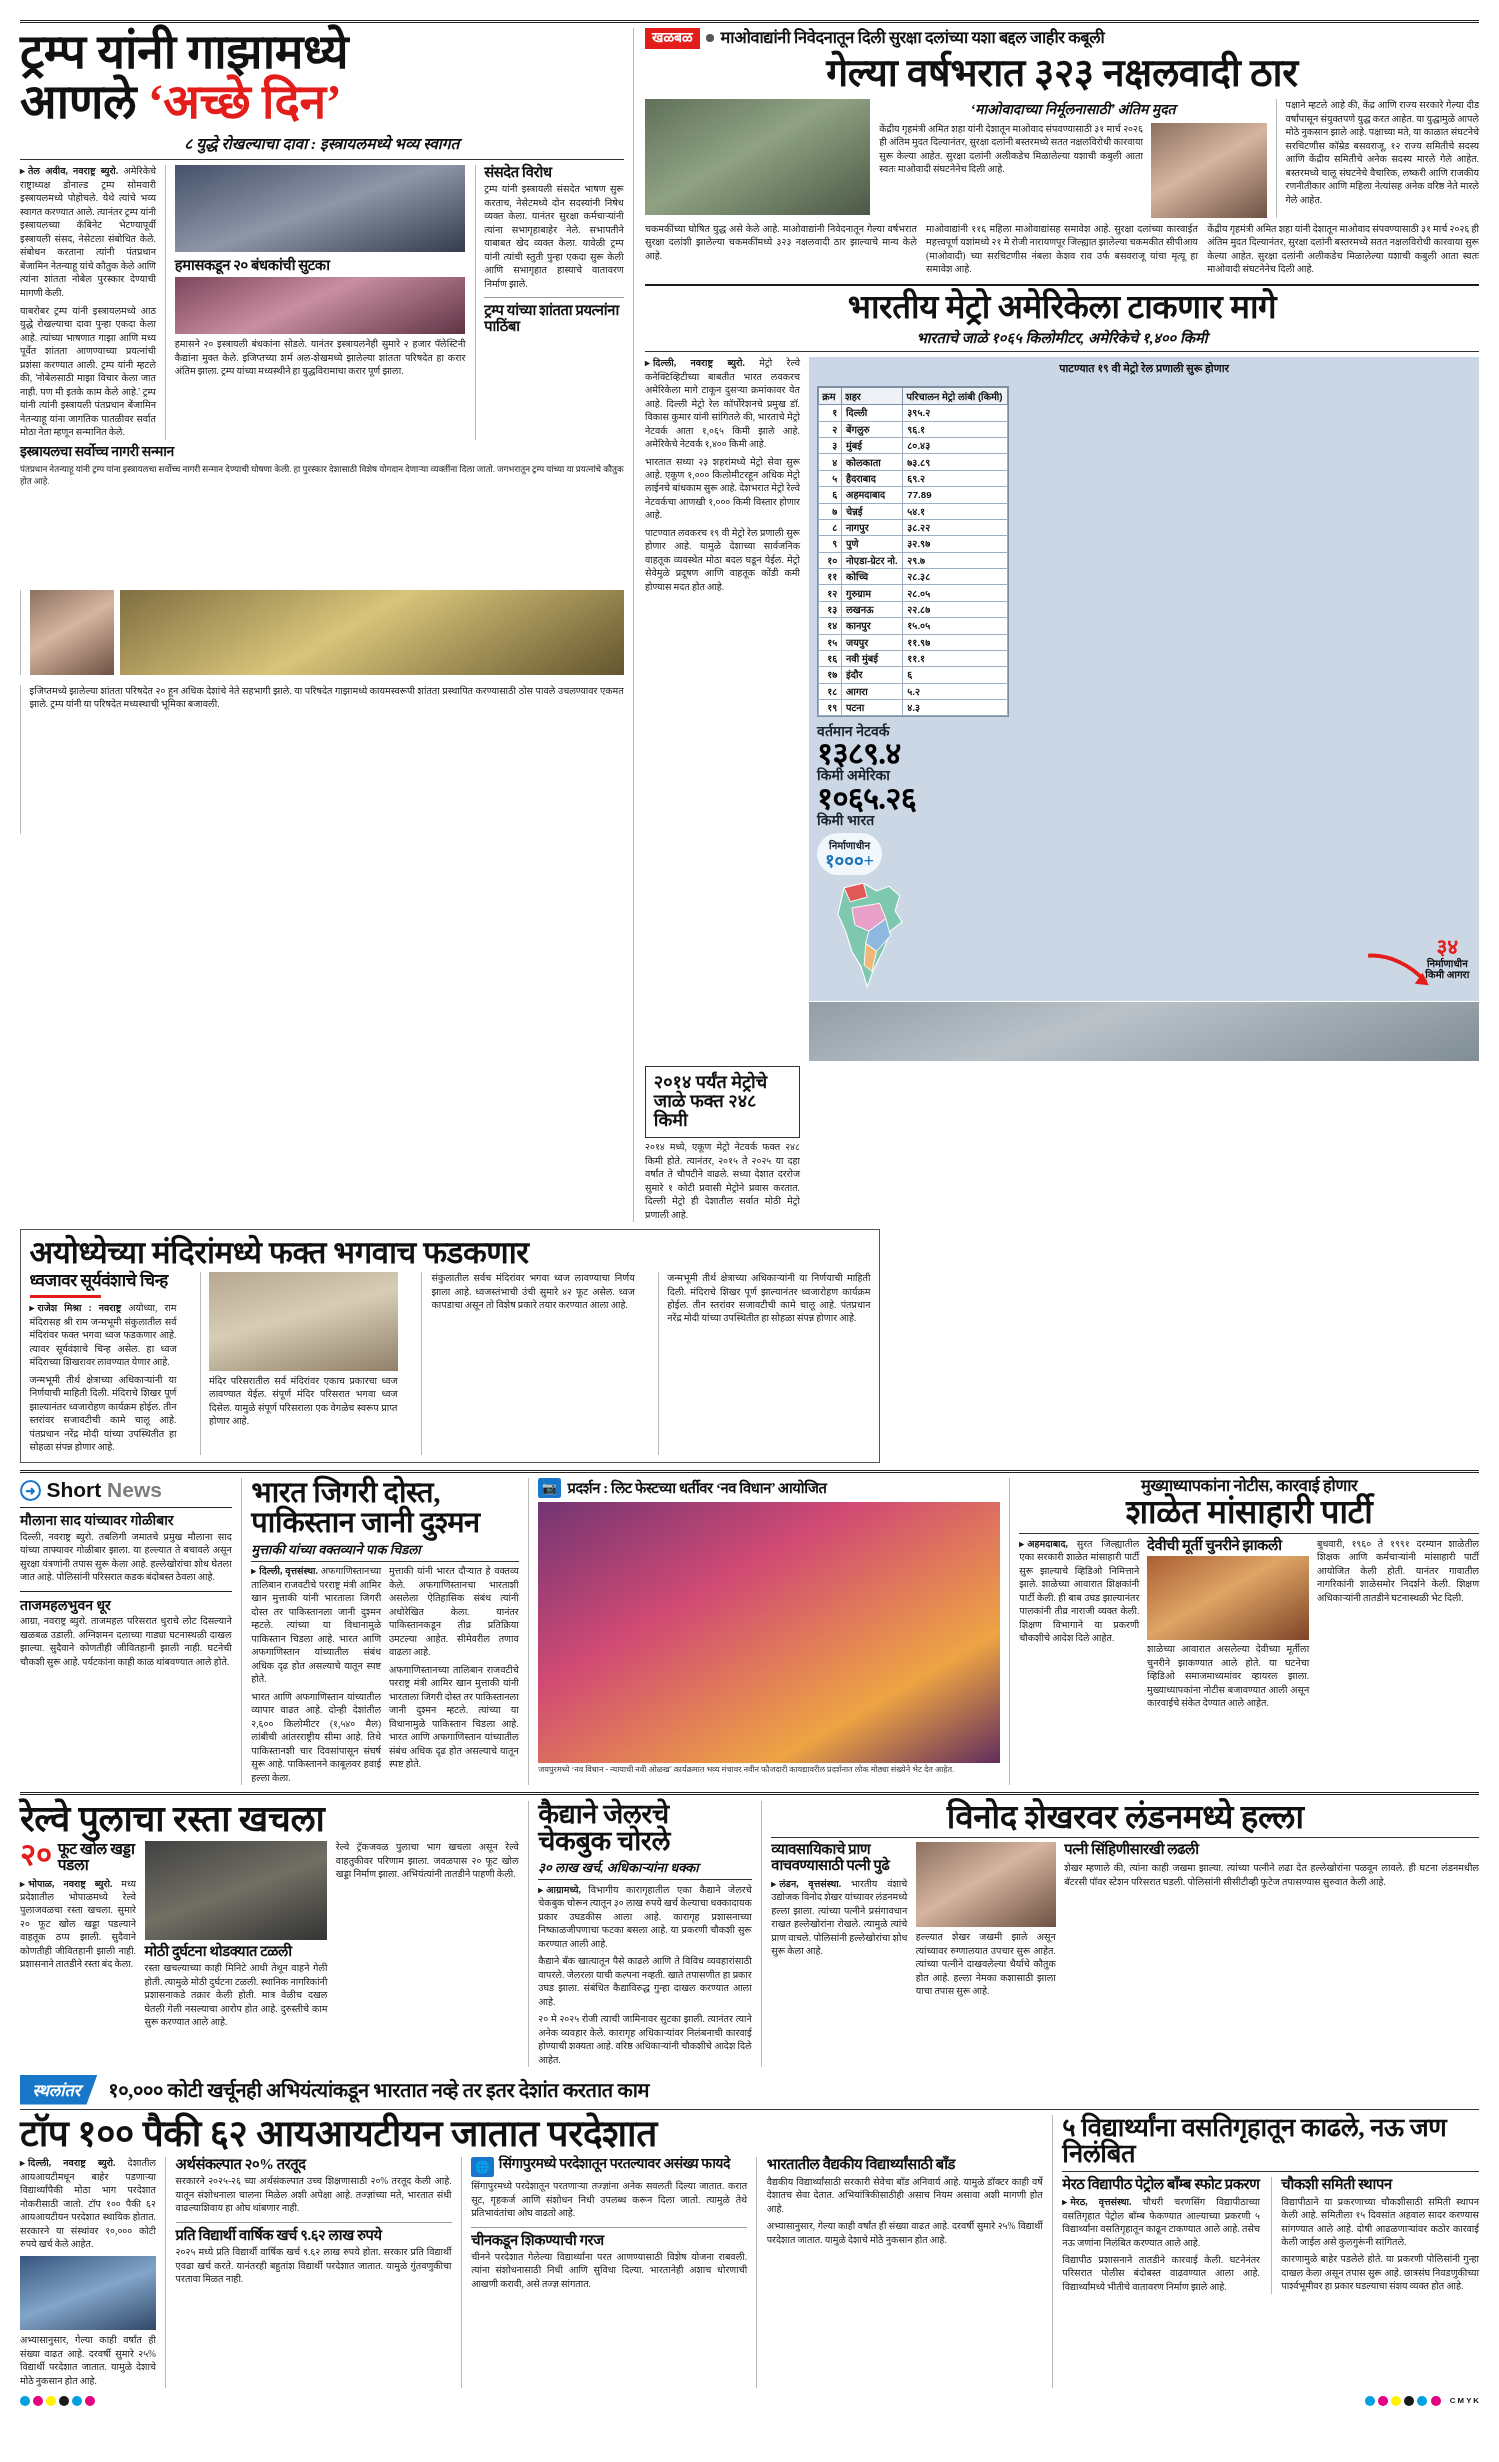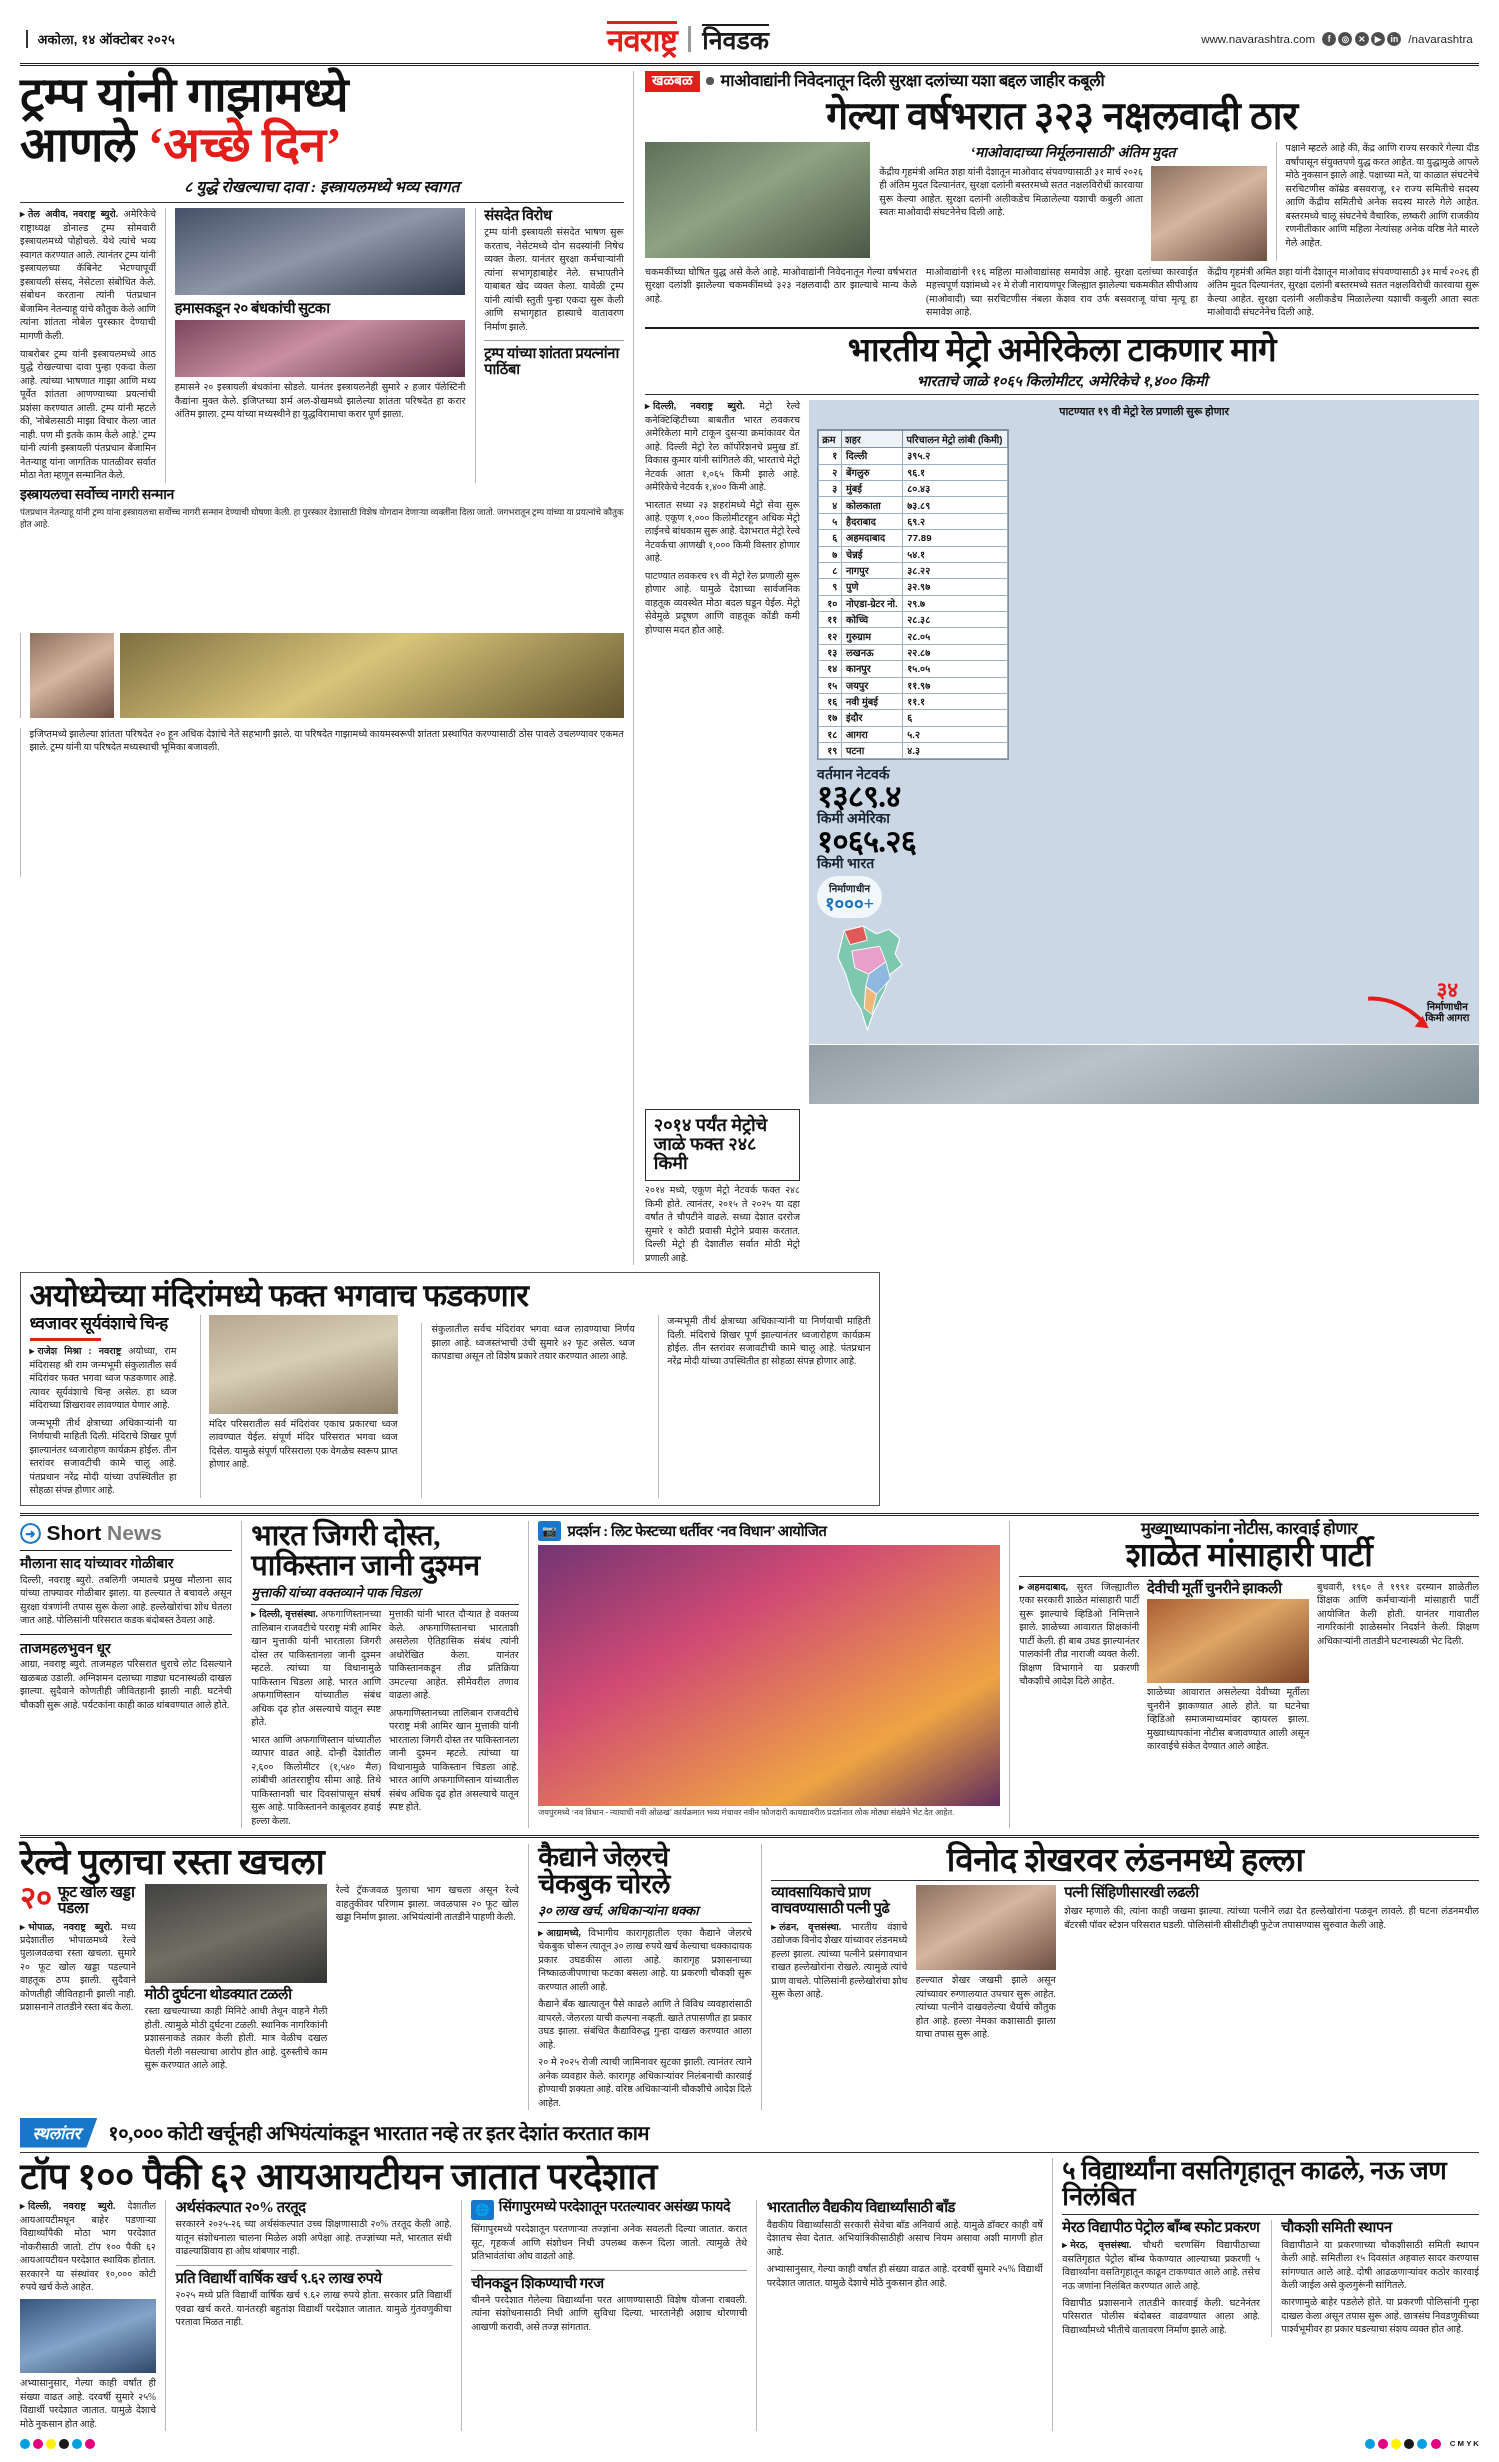--- a/index.html
+++ b/index.html
@@ -141,39 +141,20 @@
   .footer-row { display: flex; justify-content: space-between; align-items: center;
      margin-top: 4.7px; padding-top: 3.1px; }
   .dots { display: flex; gap: 3.1px; }
   .dots i { width: 10px; height: 10px; border-radius: 50%; display: inline-block; }
 </style>
 </head>
 <body>
 
 <div class="page">
 
-  <div class="masthead">
-    <div class="mh-date">अकोला, १४ ऑक्टोबर २०२५</div>
-    <div class="mh-center">
-      <div class="mh-logo">नवराष्ट्र</div>
-      <div class="mh-sep"></div>
-      <div class="mh-edition">निवडक</div>
-    </div>
-    <div class="mh-right">
-      <span>www.navarashtra.com</span>
-      <span class="soc">
-        <i>f</i>
-        <i>◎</i>
-        <i>✕</i>
-        <i>▶</i>
-        <i>in</i>
-      </span>
-      <span>/navarashtra</span>
-    </div>
-  </div>
   <div class="rule-double"></div>
 
   <div class="top-wrap">
 
     <div class="top-left">
       <div class="hl" style="font-size:48px;">ट्रम्प यांनी गाझामध्ये</div>
       <div class="hl" style="font-size:48px;margin-top:1.6px;">
         <span>आणले</span>
         <span class="red">‘अच्छे दिन’</span>
       </div>
@@ -444,21 +425,21 @@
         <p class="body-txt">
           <span class="lead dot">राजेश मिश्रा : नवराष्ट्र</span>
           <span>अयोध्या, राम मंदिरासह श्री राम जन्मभूमी संकुलातील सर्व मंदिरांवर फक्त भगवा ध्वज फडकणार आहे. त्यावर सूर्यवंशाचे चिन्ह असेल. हा ध्वज मंदिराच्या शिखरावर लावण्यात येणार आहे.</span>
         </p>
         <p class="body-txt" style="margin-top:3.9px;">जन्मभूमी तीर्थ क्षेत्राच्या अधिकाऱ्यांनी या निर्णयाची माहिती दिली. मंदिराचे शिखर पूर्ण झाल्यानंतर ध्वजारोहण कार्यक्रम होईल. तीन स्तरांवर सजावटीची कामे चालू आहे. पंतप्रधान नरेंद्र मोदी यांच्या उपस्थितीत हा सोहळा संपन्न होणार आहे.</p>
       </div>
       <div class="col colrule" style="padding-left:8.5px;flex:0 0 198px;">
         <div class="photo ph-temple" style="height:99px;width:100%;"></div>
         <p class="body-txt" style="margin-top:3.9px;">मंदिर परिसरातील सर्व मंदिरांवर एकाच प्रकारचा ध्वज लावण्यात येईल. संपूर्ण मंदिर परिसरात भगवा ध्वज दिसेल. यामुळे संपूर्ण परिसराला एक वेगळेच स्वरूप प्राप्त होणार आहे.</p>
       </div>
-      <div class="col colrule" style="padding-left:10px;margin-top:8px;">
+      <div class="col colrule" style="padding-left:10px;">
         <p class="body-txt">संकुलातील सर्वच मंदिरांवर भगवा ध्वज लावण्याचा निर्णय झाला आहे. ध्वजस्तंभाची उंची सुमारे ४२ फूट असेल. ध्वज कापडाचा असून तो विशेष प्रकारे तयार करण्यात आला आहे.</p>
       </div>
       <div class="col colrule" style="padding-left:8.5px;">
         <p class="body-txt">जन्मभूमी तीर्थ क्षेत्राच्या अधिकाऱ्यांनी या निर्णयाची माहिती दिली. मंदिराचे शिखर पूर्ण झाल्यानंतर ध्वजारोहण कार्यक्रम होईल. तीन स्तरांवर सजावटीची कामे चालू आहे. पंतप्रधान नरेंद्र मोदी यांच्या उपस्थितीत हा सोहळा संपन्न होणार आहे.</p>
       </div>
     </div>
   </div>
 
   <div class="rule-double" style="margin-top:7px;"></div>
 

